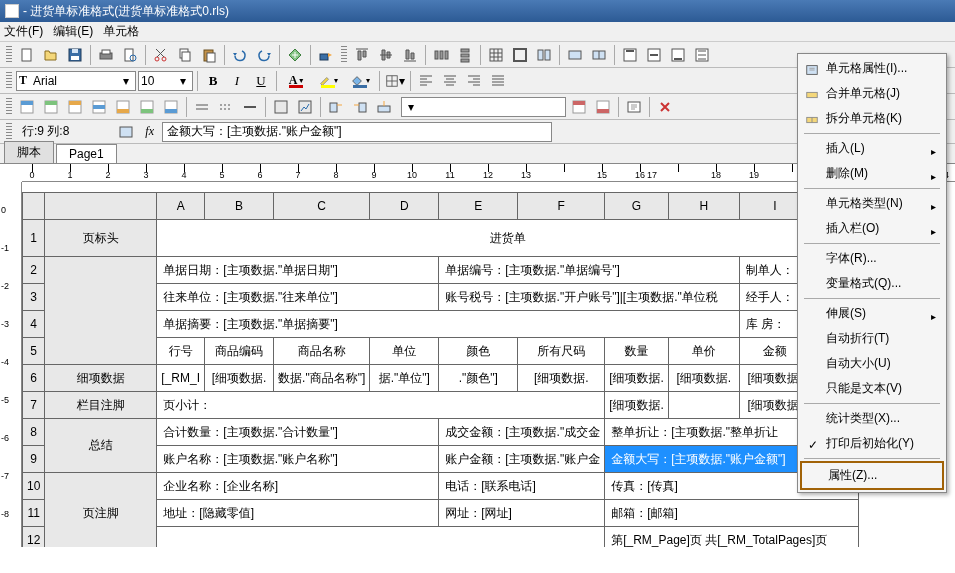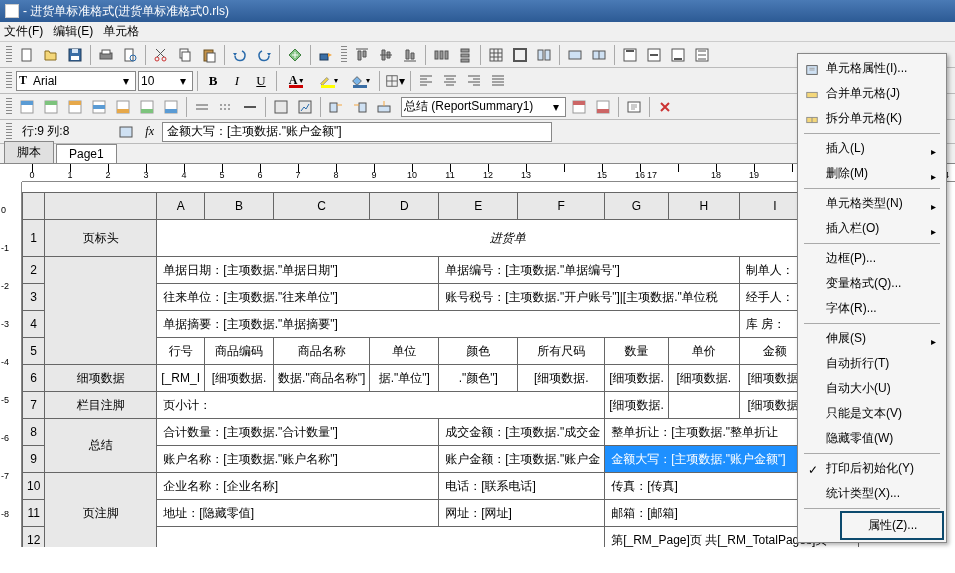--- a/index.html
+++ b/index.html
@@ -36,29 +36,29 @@
 .ruler-h-lbl { position: absolute; top: 6px; transform: translateX(-50%); font-size: 9px; }
 .ruler-v { position: absolute; top: 18px; left: 0; width: 22px; bottom: 0; background: #fff; border-right: 1px solid #888; }
 .ruler-v-lbl { position: absolute; left: 1px; font-size: 9px; transform: translateY(-50%) rotate(0deg); }
 .grid-area { position: absolute; top: 18px; left: 22px; right: 0; bottom: 0; overflow: hidden; background: #fff; }
 .sheet { border-collapse: collapse; }
 .sheet th, .sheet td { border: 1px solid #666; padding: 0 4px; height: 27px; font-size: 12px; text-align: center; white-space: nowrap; overflow: hidden; }
 .sheet th { background: #e8e8e8; font-weight: normal; }
 .sheet .rh { width: 20px; background: #e8e8e8; text-align: center; }
 .sheet .sh { width: 112px; background: #e8e8e8; }
 .left-align { text-align: left !important; padding-left: 6px !important; }
-.big-title { font-size: 26px; font-family: SimSun, serif; font-style: italic; }
+.big-title { font-size: 26px; font-family: SimSun, serif; }
 .selected-cell { background: #1e90ff !important; color: #fff; }
 .context-menu { position: absolute; background: #f5f5f5; border: 1px solid #888; box-shadow: 2px 2px 4px rgba(0,0,0,0.3); width: 150px; z-index: 100; padding: 2px; }
 .cm-item { padding: 4px 8px 4px 26px; position: relative; cursor: default; display: flex; justify-content: space-between; align-items: flex-end; }
 .cm-sep { height: 1px; background: #aaa; margin: 2px 4px; }
 .cm-check::before { content: '✓'; position: absolute; left: 8px; }
 .cm-icon { position: absolute; left: 5px; width: 14px; height: 14px; }
 .cm-sub::after { content: '▸'; margin-left: auto; font-size: 10px; }
-.cm-highlight { border: 2px solid #0c4a6e; margin-left: 40px; }
+.cm-highlight { border: 2px solid #a16207; }
 </style>
 </head>
 <body>
 
 <div class="titlebar">
   <div class="titlebar-icon"></div>
   <span>- 进货单标准格式(进货单标准格式0.rls)</span>
 </div>
 
 <div class="menubar">
@@ -382,21 +382,20 @@
         <path d="M2 6h5" stroke="#f4a742"></path>
       </svg>
     </div>
   <div class="tbtn">
       <svg viewBox="0 0 16 16">
         <rect x="2" y="7" width="12" height="6" fill="#cfe1f3" stroke="#555"></rect>
         <path d="M8 2v5" stroke="#f4a742"></path>
       </svg>
     </div>
   <div class="combo sum-combo">
-    <span style="flex:1">总结 (ReportSummary1)</span>
     <div class="combo-drop">▾</div>
   </div>
   <div class="tbtn">
       <svg viewBox="0 0 16 16">
         <rect x="2" y="2" width="12" height="12" fill="#fff" stroke="#999"></rect>
         <rect x="2" y="2" width="12" height="4" fill="#c66"></rect>
       </svg>
     </div>
   <div class="tbtn">
       <svg viewBox="0 0 16 16">
@@ -645,48 +644,42 @@
     </div>
   <div class="cm-sep"></div>
   <div class="cm-item cm-sub">
       <span>单元格类型(N)</span>
     </div>
   <div class="cm-item cm-sub">
       <span>插入栏(O)</span>
     </div>
   <div class="cm-sep"></div>
   <div class="cm-item">
-      <span>边框(P)...</span>
+      <span>字体(R)...</span>
     </div>
   <div class="cm-item">
       <span>变量格式(Q)...</span>
-    </div>
-  <div class="cm-item">
-      <span>字体(R)...</span>
     </div>
   <div class="cm-sep"></div>
   <div class="cm-item cm-sub">
       <span>伸展(S)</span>
     </div>
   <div class="cm-item">
       <span>自动折行(T)</span>
     </div>
   <div class="cm-item">
       <span>自动大小(U)</span>
     </div>
   <div class="cm-item">
       <span>只能是文本(V)</span>
     </div>
-  <div class="cm-item">
-      <span>隐藏零值(W)</span>
-    </div>
   <div class="cm-sep"></div>
+  <div class="cm-item">
+      <span>统计类型(X)...</span>
+    </div>
   <div class="cm-item cm-check">
       <span>打印后初始化(Y)</span>
-    </div>
-  <div class="cm-item">
-      <span>统计类型(X)...</span>
     </div>
   <div class="cm-sep"></div>
   <div class="cm-item cm-highlight">
       <span>属性(Z)...</span>
     </div>
 </div>
 
 </body></html>

